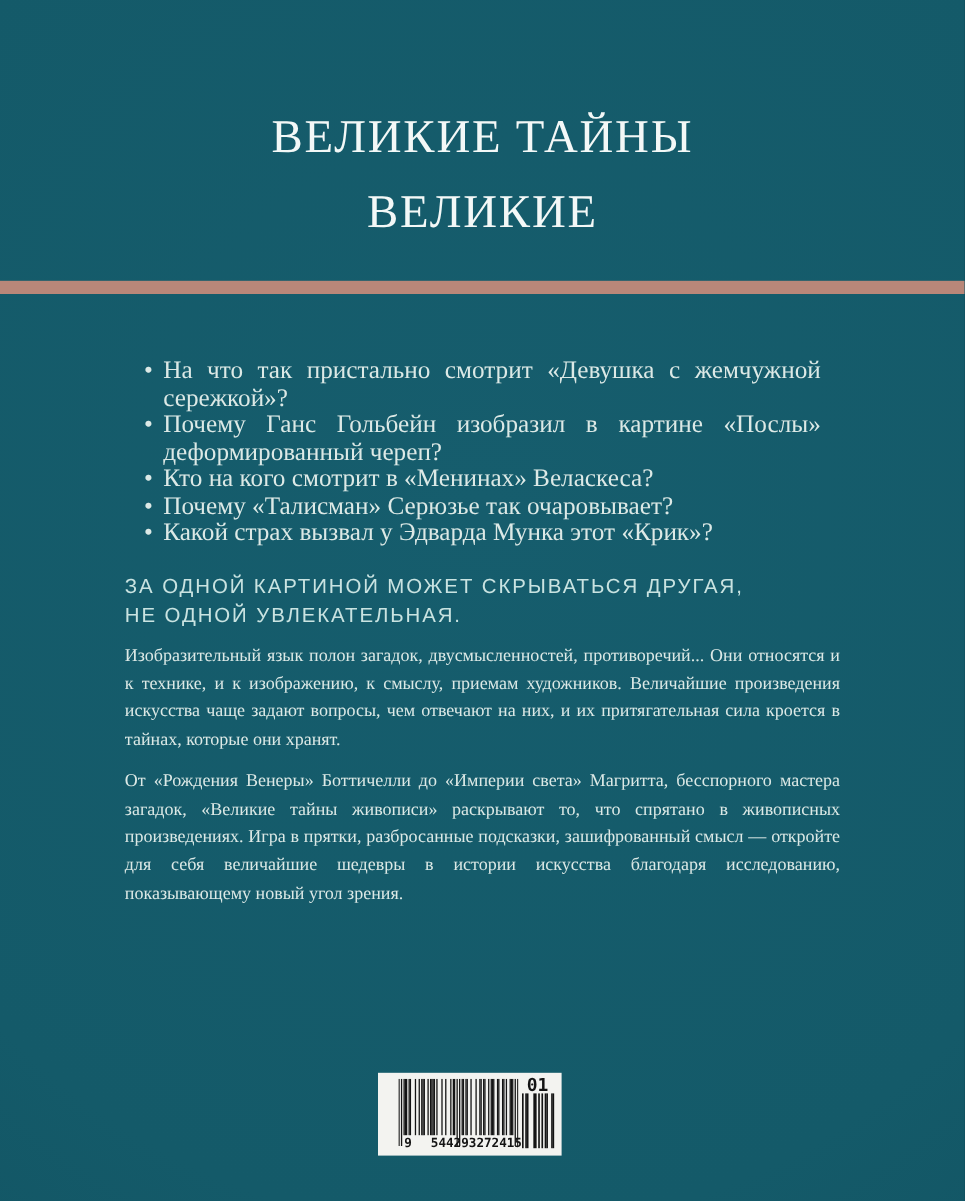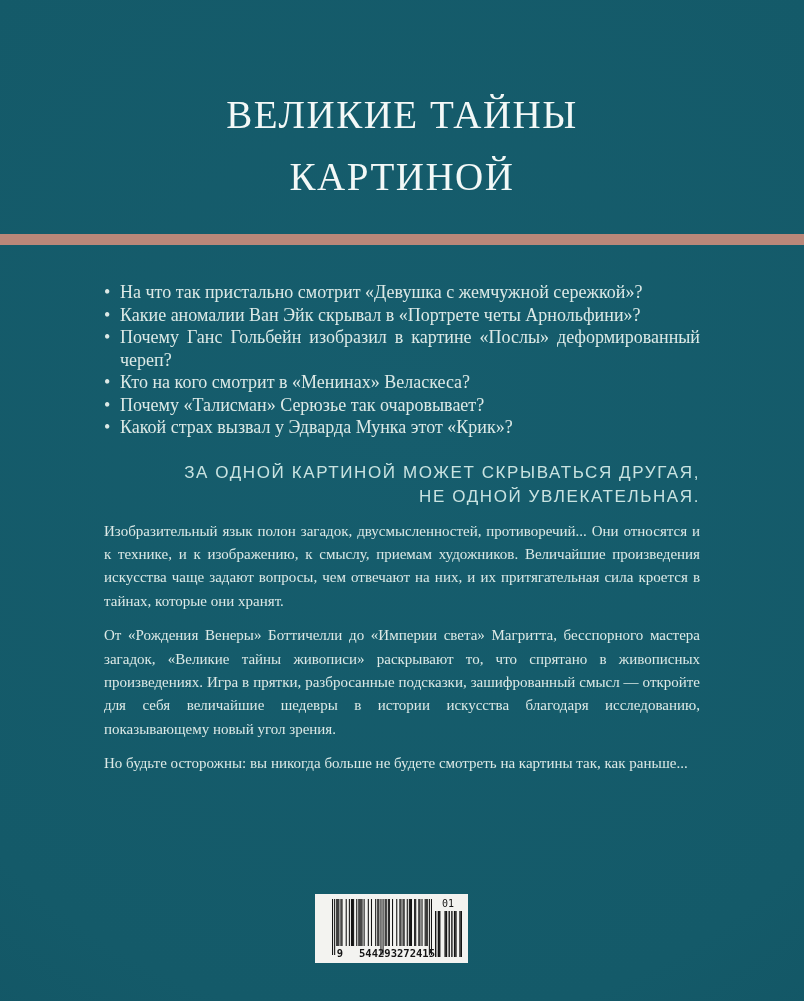--- a/index.html
+++ b/index.html
@@ -20,33 +20,33 @@
     color:#f3f8f7;
   }
   .stripe{
     position:absolute;top:234px;left:0;width:100%;height:11px;
   }
   .content{
     position:absolute;top:281px;left:104px;width:596px;
     color:#dce9e6;
   }
   ul.questions{
-    list-style:none;margin:0;padding:0;
-    font-size:18px;line-height:22.5px;
+    list-style:none;margin:16px;padding:0;
+    font-size:21px;line-height:22.5px;
   }
   ul.questions li{
     padding-left:16px;
     text-align:justify;
   }
   ul.questions .bullet{
     display:inline-block;width:16px;margin-left:-16px;
   }
   .tagline{
     margin-top:22px;
-    text-align:right;
+    text-align:left;
     font-family:"Liberation Sans", sans-serif;
     font-size:17px;line-height:24px;
     letter-spacing:1.6px;
     color:#c9e3e1;
   }
   .paragraphs p{
     margin:11px 0 0 0;
     font-size:15px;line-height:23.4px;
     text-align:justify;
   }
@@ -64,56 +64,54 @@
     position:absolute;left:0;bottom:0;width:114px;height:11px;
     display:flex;align-items:flex-end;
     font-family:"DejaVu Sans Mono", monospace;
     font-size:10.5px;line-height:11px;font-weight:700;color:#141414;
   }
   .bc-digits span:first-child{width:11px;}
   .bc-digits span{flex:1;text-align:center;}
   .bc-addon{width:30px;display:flex;flex-direction:column;align-items:center;}
   .bc-addon .addon-label{
     font-family:"DejaVu Sans Mono", monospace;
-    font-size:10px;line-height:10px;font-weight:400;color:#141414;
+    font-size:15px;line-height:10px;font-weight:700;color:#141414;
   }
   .bc-addon svg{width:27px;height:46px;margin-top:2px;}
 </style>
 </head>
 <body>
 
 <div class="page">
 
   <div class="title">
     <div>ВЕЛИКИЕ ТАЙНЫ</div>
-    <div>КАРТИНОЙ</div>
+    <div>ВЕЛИКИЕ</div>
   </div>
 
   <div class="stripe" style="background: rgb(185, 135, 121);"></div>
 
   <div class="content">
 
     <ul class="questions">
         <li><span class="bullet">•</span><span>На что так пристально смотрит «Девушка с жемчужной сережкой»?</span></li>
-        <li><span class="bullet">•</span><span>Какие аномалии Ван Эйк скрывал в «Портрете четы Арнольфини»?</span></li>
         <li><span class="bullet">•</span><span>Почему Ганс Гольбейн изобразил в картине «Послы» деформированный череп?</span></li>
         <li><span class="bullet">•</span><span>Кто на кого смотрит в «Менинах» Веласкеса?</span></li>
         <li><span class="bullet">•</span><span>Почему «Талисман» Серюзье так очаровывает?</span></li>
         <li><span class="bullet">•</span><span>Какой страх вызвал у Эдварда Мунка этот «Крик»?</span></li>
       </ul>
 
     <div class="tagline">
       <div>ЗА ОДНОЙ КАРТИНОЙ МОЖЕТ СКРЫВАТЬСЯ ДРУГАЯ,</div>
       <div>НЕ ОДНОЙ УВЛЕКАТЕЛЬНАЯ.</div>
     </div>
 
     <div class="paragraphs">
         <p>Изобразительный язык полон загадок, двусмысленностей, противоречий... Они относятся и к технике, и к изображению, к смыслу, приемам художников. Величайшие произведения искусства чаще задают вопросы, чем отвечают на них, и их притягательная сила кроется в тайнах, которые они хранят.</p>
         <p>От «Рождения Венеры» Боттичелли до «Империи света» Магритта, бесспор­ного мастера загадок, «Великие тайны живописи» раскрывают то, что спря­тано в живописных произведениях. Игра в прятки, разбросанные подсказки, зашифрованный смысл — откройте для себя величайшие шедевры в истории искусства благодаря исследованию, показывающему новый угол зрения.</p>
-        <p>Но будьте осторожны: вы никогда больше не будете смотреть на картины так, как раньше...</p>
       </div>
 
   </div>
 
   <div class="bc-box" style="background: rgb(243, 243, 240);">
     <div class="bc-main">
       <svg viewBox="0 0 95 56" preserveAspectRatio="none">
           <rect x="0" y="0" width="1.02" height="56" fill="#141414"></rect>
           <rect x="2" y="0" width="1.02" height="56" fill="#141414"></rect>
           <rect x="4" y="0" width="1.02" height="47" fill="#141414"></rect>

